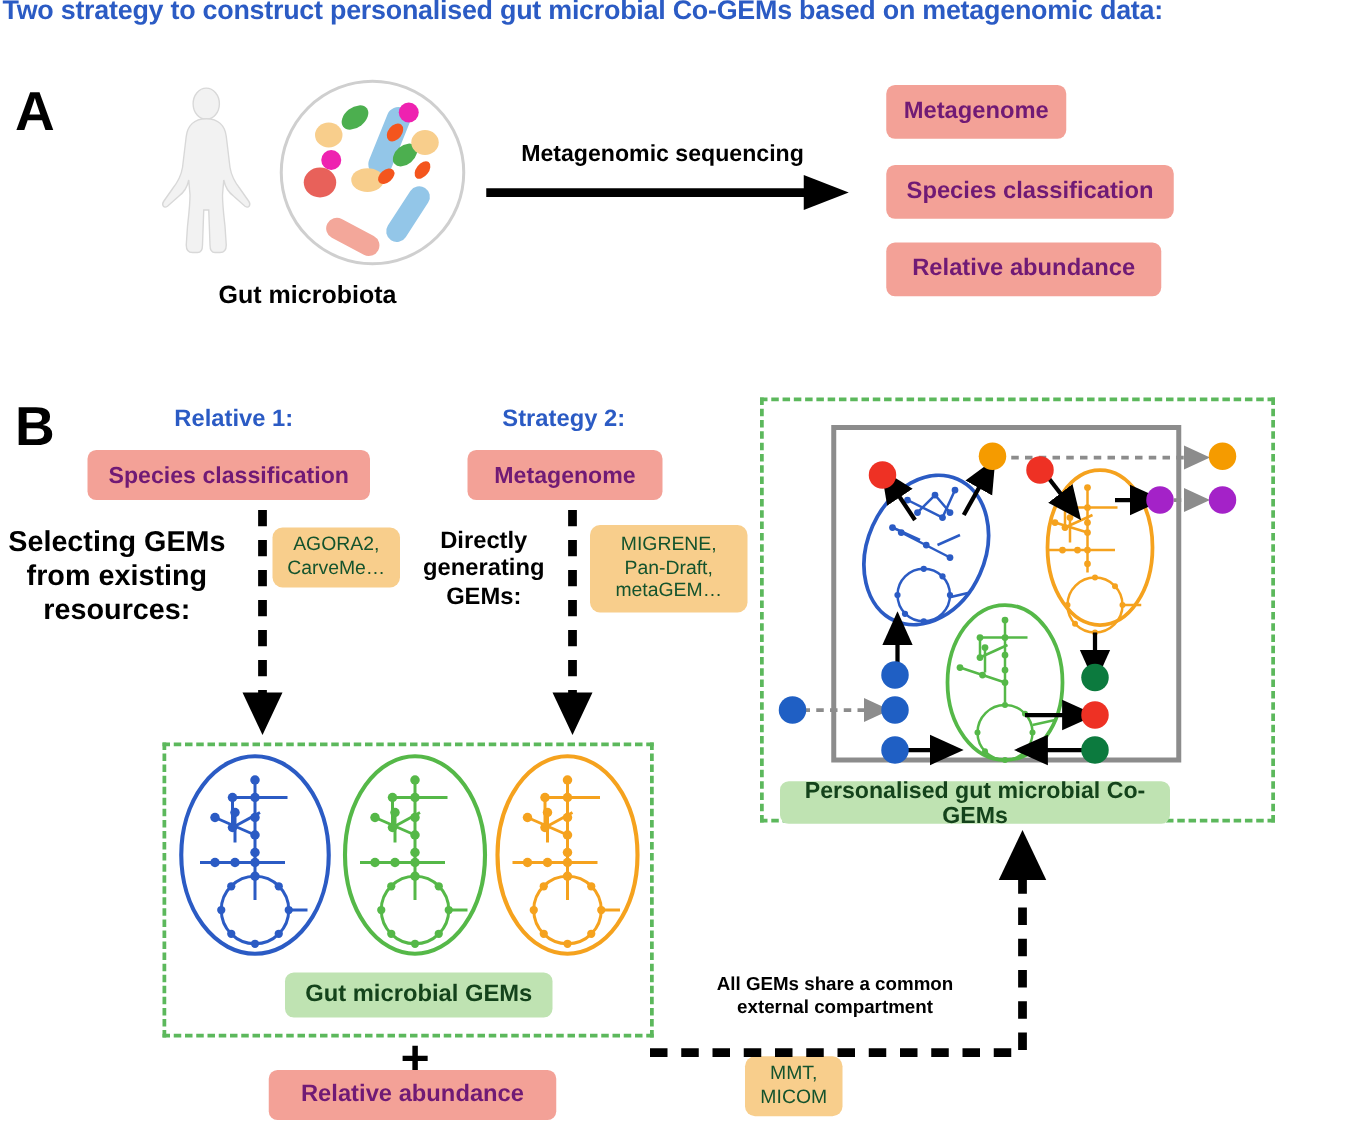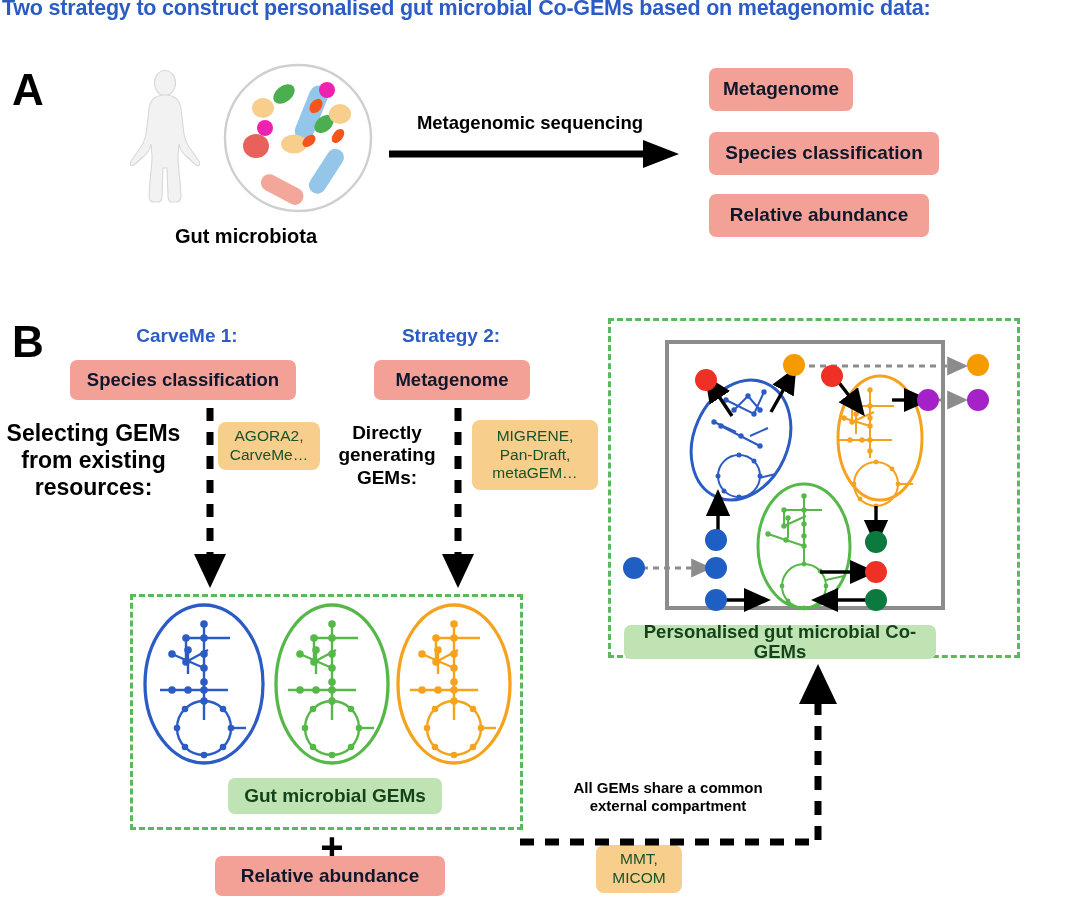--- a/index.html
+++ b/index.html
@@ -16,21 +16,21 @@
   }
 
   
   .panel-letter{font-weight:bold;font-size:44px;color:#000;line-height:1;}
 
   
   .pill{
     border-radius:7px;display:flex;align-items:center;justify-content:center;
     font-weight:bold;box-sizing:border-box;text-align:center;line-height:1.1;
   }
-  .pill-pink{background:#F3A197;color:#0f172a;}
+  .pill-pink{background:#F3A197;color:#701a75;}
   .pill-green{background:#BFE3B2;color:#14431B;}
   .tag-tan{
     background:#F8CE8C;color:#14532d;border-radius:8px;
     display:flex;align-items:center;justify-content:center;
     font-size:15.5px;font-weight:normal;line-height:1.22;text-align:center;
     box-sizing:border-box;padding:3px 6px;
   }
 
   
   .cap{font-weight:bold;color:#000;line-height:1.18;text-align:center;}
@@ -91,21 +91,21 @@
     <polygon points="254,2 290,16 254,30" fill="#000"></polygon>
   </svg>
 </div>
 
 <div class="abs pill pill-pink" style="left:709px;top:68px;width:144px;height:43px;font-size:19px;">Metagenome</div>
 <div class="abs pill pill-pink" style="left:709px;top:132px;width:230px;height:43px;font-size:19px;">Species classification</div>
 <div class="abs pill pill-pink" style="left:709px;top:194px;width:220px;height:43px;font-size:19px;">Relative abundance</div>
 
 <div class="abs panel-letter" style="left:12px;top:320px;">B</div>
 
-<div class="abs strategy-label" style="left:92px;top:325px;width:190px;">CarveMe 1:</div>
+<div class="abs strategy-label" style="left:92px;top:325px;width:190px;">Relative 1:</div>
 <div class="abs pill pill-pink" style="left:70px;top:360px;width:226px;height:40px;font-size:18.5px;">Species classification</div>
 <div class="abs cap" style="left:6px;top:420px;width:175px;font-size:23px;white-space:pre-line;">Selecting GEMs
 from existing
 resources:</div>
 <div class="abs tag-tan" style="left:218px;top:422px;width:102px;height:48px;white-space:pre-line;">AGORA2,
 CarveMe…</div>
 <div class="abs" style="left:192px;top:408px;">
   <svg width="36" height="180" viewBox="0 0 36 180">
     <line x1="18" y1="0" x2="18" y2="150" stroke="#000" stroke-width="7" stroke-dasharray="13,11"></line>
     <polygon points="2,146 34,146 18,180" fill="#000"></polygon>
@@ -247,21 +247,21 @@
 </div>
 
 <div class="abs pill pill-green" style="left:228px;top:778px;width:214px;height:36px;font-size:19px;">Gut microbial GEMs</div>
 
 <div class="abs" style="left:310px;top:827px;width:44px;text-align:center;font-size:40px;font-weight:bold;color:#000;line-height:1;">+</div>
 
 <div class="abs pill pill-pink" style="left:215px;top:856px;width:230px;height:40px;font-size:19px;">Relative abundance</div>
 
 <div class="abs cap" style="left:520px;top:779px;width:296px;font-size:15px;white-space:pre-line;">All GEMs share a common
 external compartment</div>
-<div class="abs tag-tan" style="left:596px;top:845px;width:86px;height:48px;white-space:pre-line;">MMT,
+<div class="abs tag-tan" style="left:596px;top:845px;width:78px;height:48px;white-space:pre-line;">MMT,
 MICOM</div>
 
 <div class="abs" style="left:500px;top:650px;">
   <svg width="360" height="210" viewBox="0 0 360 210">
     <polyline points="20,192 318,192 318,52" fill="none" stroke="#000" stroke-width="7" stroke-dasharray="14,11" stroke-linecap="butt"></polyline>
     <polygon points="299,54 337,54 318,14" fill="#000"></polygon>
   </svg>
 </div>
 
 <div class="abs dash-green" style="left:608px;top:318px;width:412px;height:340px;"></div>

